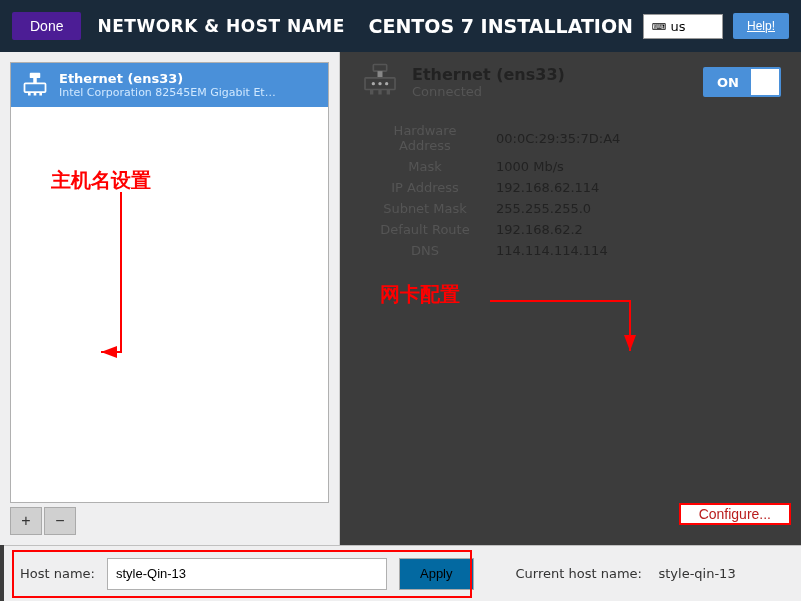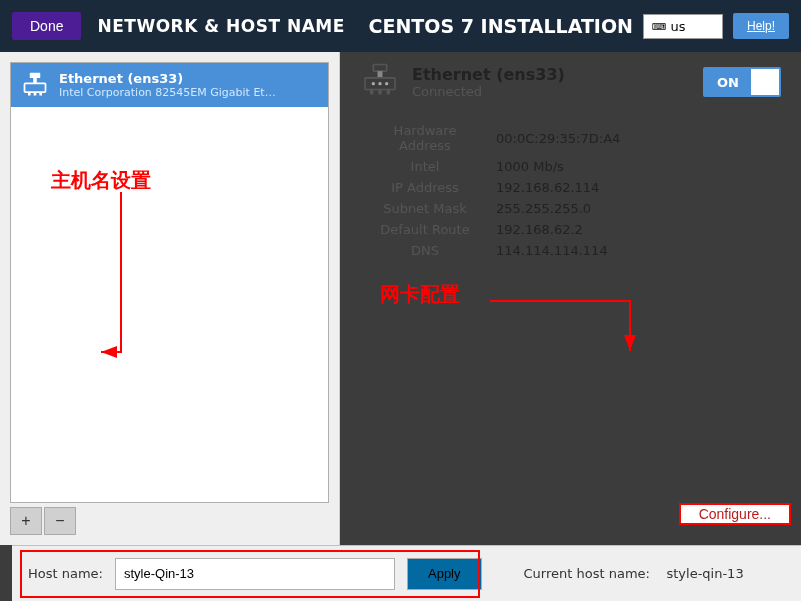--- a/index.html
+++ b/index.html
@@ -270,21 +270,21 @@
     }
     .current-host {
       margin-left: 30px;
       color: #333;
       font-size: 13px;
       white-space: nowrap;
     }
     .bottom-bar-wrapper {
       position: absolute;
       bottom: 0;
-      left: 12px;
+      left: 4px;
       right: 0;
       height: 56px;
       background: #efeff0;
       border-top: 1px solid #c0c0c0;
       display: flex;
       align-items: center;
       padding: 0 16px;
       gap: 12px;
       z-index: 4;
     }
@@ -401,21 +401,21 @@
         </div>
       </div>
 
       <table class="info-table">
         <tbody>
             <tr>
           <td>Hardware Address</td>
           <td>00:0C:29:35:7D:A4</td>
         </tr>
         <tr>
-          <td>Intel</td>
+          <td>Mask</td>
           <td>1000 Mb/s</td>
         </tr>
         <tr>
           <td>IP Address</td>
           <td>192.168.62.114</td>
         </tr>
         <tr>
           <td>Subnet Mask</td>
           <td>255.255.255.0</td>
         </tr>

